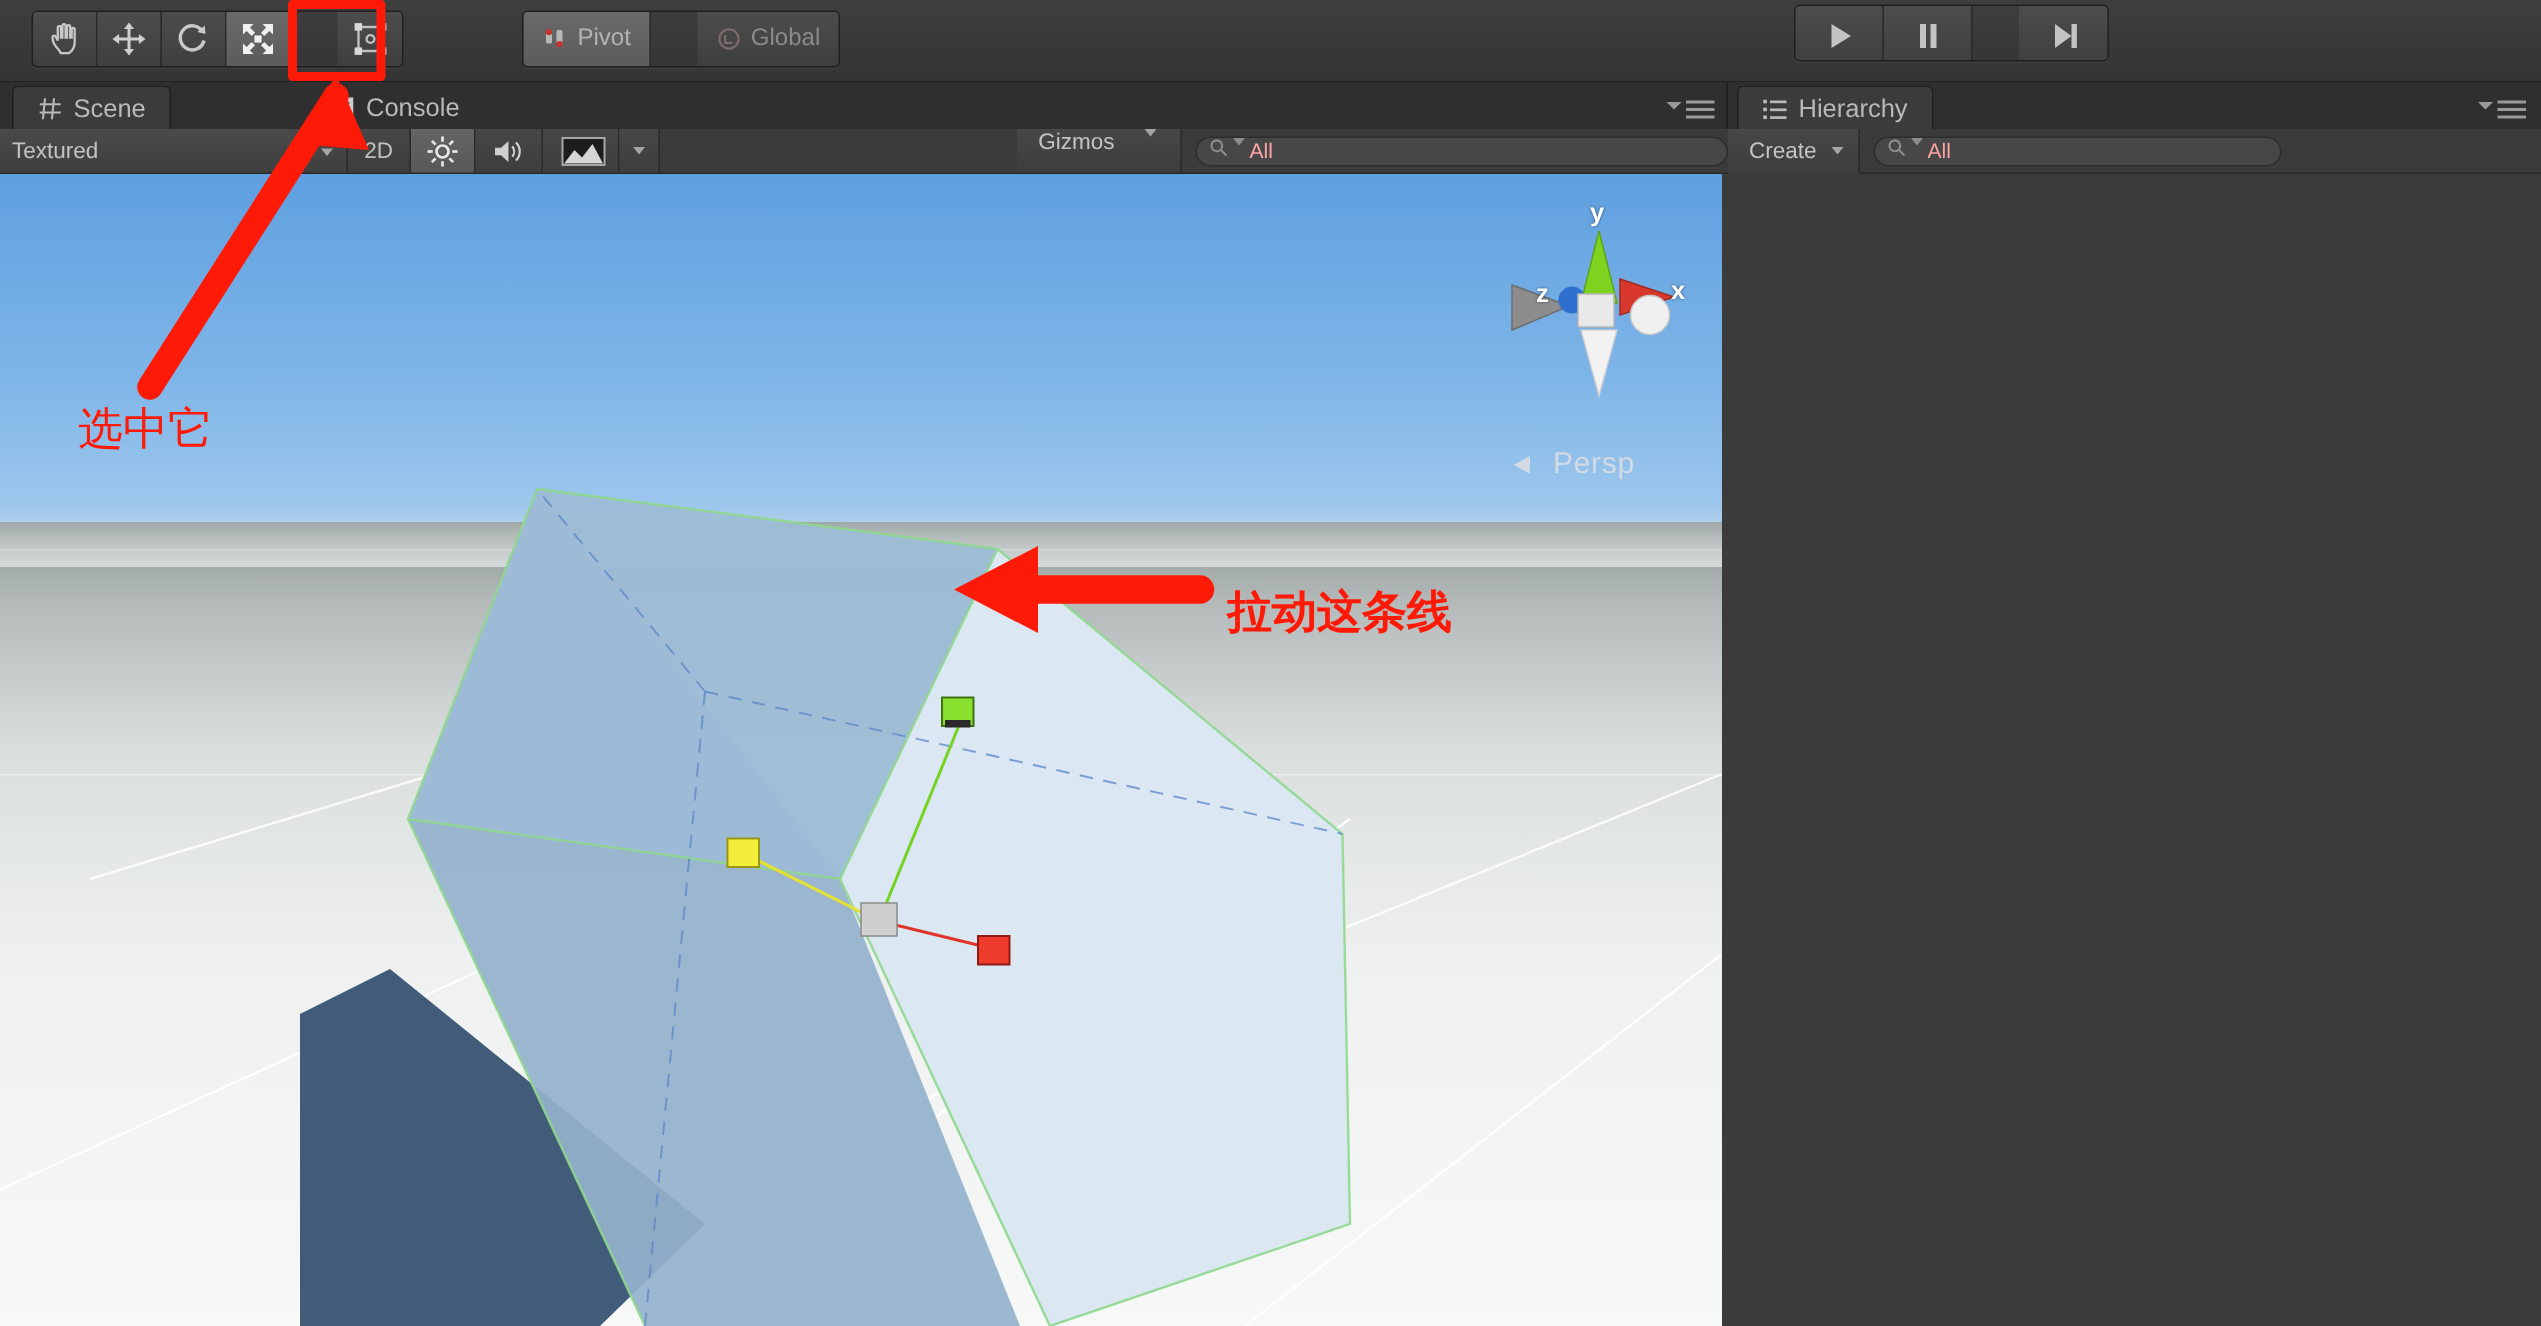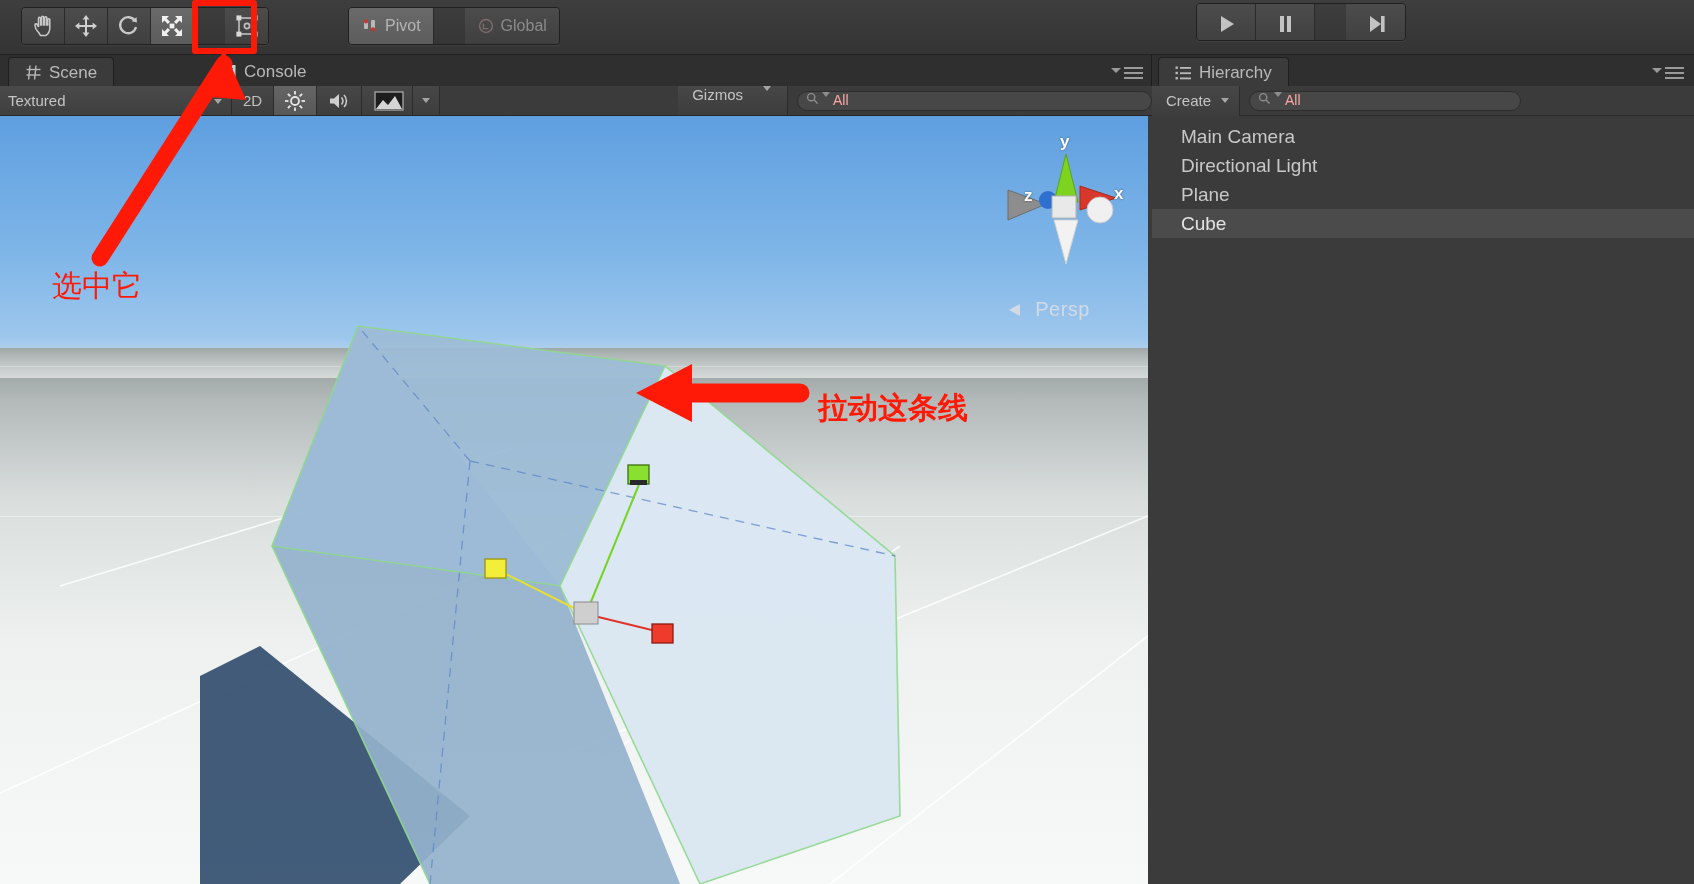--- a/index.html
+++ b/index.html
@@ -488,34 +488,20 @@
       </div>
       <div class="search-pill" id="hier-search">
         <svg width="13" height="13" viewBox="0 0 13 13">
           <circle cx="5.2" cy="5.2" r="3.6" fill="none" stroke="#8d8d8d" stroke-width="1.4"></circle>
           <line x1="8" y1="8" x2="11.6" y2="11.6" stroke="#8d8d8d" stroke-width="1.4"></line>
         </svg>
         <span class="caret-sm" style="border-top-color:#8d8d8d;"></span>
         <span>All</span>
       </div>
     </div>
-    <div class="hier-list">
-      <div class="hier-row">
-        <span>Main Camera</span>
-      </div>
-      <div class="hier-row">
-        <span>Directional Light</span>
-      </div>
-      <div class="hier-row">
-        <span>Plane</span>
-      </div>
-      <div class="hier-row selected">
-        <span>Cube</span>
-      </div>
-    </div>
   </div>
 
   <svg class="anno" style="left:0;top:0;width:1694px;height:884px;">
     <path d="M100 258 L224 64" stroke="#fe1a07" stroke-width="17" stroke-linecap="round" fill="none"></path>
     <path d="M224 50 L246 100 L198 96 Z" fill="#fe1a07"></path>
   </svg>
   <span class="anno-text" style="left:52px; top:266px;">选中它</span>
 
   <svg class="anno" style="left:0;top:0;width:1694px;height:884px;">
     <path d="M800 393 L680 393" stroke="#fe1a07" stroke-width="19" stroke-linecap="round" fill="none"></path>

